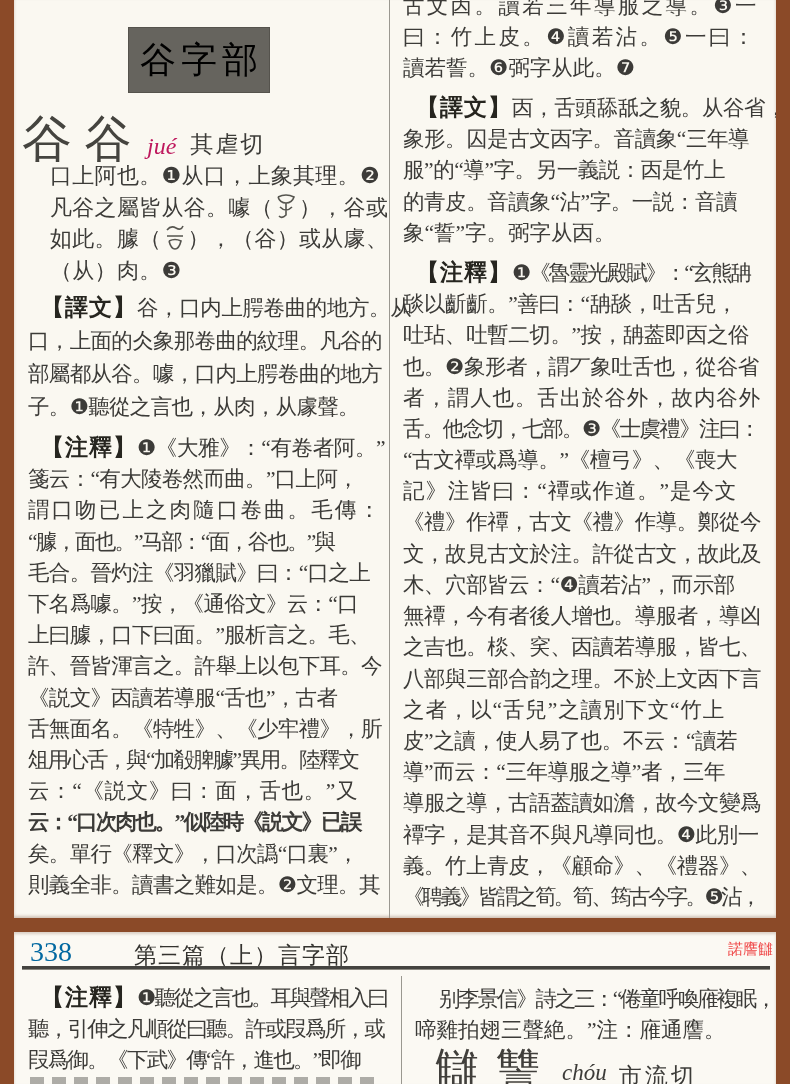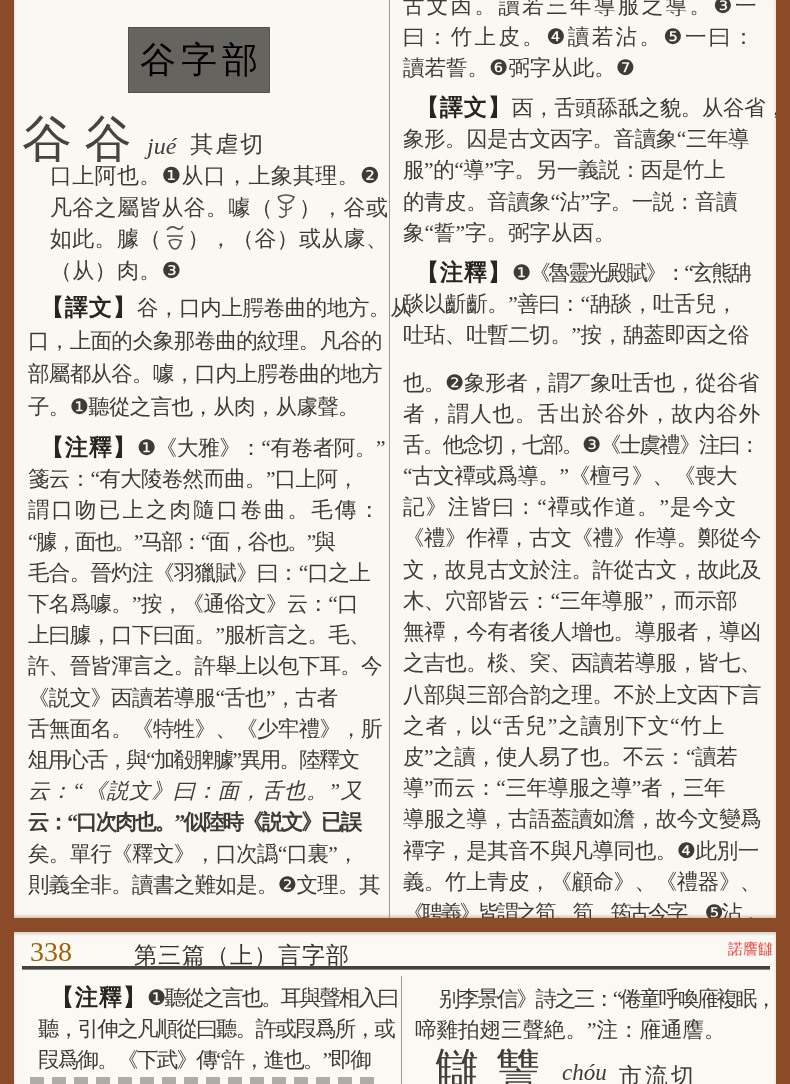--- a/index.html
+++ b/index.html
@@ -24,25 +24,25 @@
   .first-tight .txt{letter-spacing:-2.1px;}
   .hdr-box{
     position:absolute;left:114px;top:27px;width:140px;height:64px;
     background:#66645e;border:1px solid #55534d;color:#000000;
     font-size:36px;letter-spacing:5px;display:flex;align-items:center;justify-content:center;
     text-indent:5px;
   }
   .headword-row{position:absolute;left:8px;top:104px;height:64px;display:flex;align-items:flex-end;}
   .hw{font-size:50px;line-height:58px;color:#45443f;}
   .hw2{margin-left:11px;transform:scaleX(.94);}
-  .py{font-style:italic;font-size:24px;margin:0 0 8px 14px;color:#404040;}
+  .py{font-style:italic;font-size:24px;margin:0 0 8px 14px;color:#be185d;}
   .fq{font-size:23px;margin:0 0 8px 14px;letter-spacing:2px;color:#3c3b38;}
   .seal{display:inline-block;vertical-align:-4px;margin:0 1px;}
   
-  .pageno{position:absolute;left:16px;top:4px;font-size:28px;color:#a16207;}
+  .pageno{position:absolute;left:16px;top:4px;font-size:28px;color:#0369a1;}
   .chapter{position:absolute;left:120px;top:8px;font-size:23px;letter-spacing:1px;color:#33322e;}
   .running{position:absolute;right:3px;top:8px;font-size:15px;color:#ef4444;}
   .hrule{position:absolute;left:8px;top:34px;width:748px;height:3px;background:#44433f;border-bottom:1px solid #8a8880;}
   .cut-strip{
     position:absolute;height:7px;opacity:.55;
     background:repeating-linear-gradient(90deg,#6e6d68 0 14px,transparent 14px 22px);
   }
   .big-entry{position:absolute;display:flex;align-items:flex-start;}
   .bhw{font-size:44px;line-height:48px;color:#413f3b;}
   .bhw+.bhw{margin-left:17px;}
@@ -92,21 +92,21 @@
         <div class="ln" style="letter-spacing: -0.68px;">箋云：“有大陵卷然而曲。”口上阿，</div>
         <div class="ln" style="letter-spacing: 2.1px;">謂口吻已上之肉隨口卷曲。毛傳：</div>
         <div class="ln" style="letter-spacing: -1.83px;">“臄，面也。”马部：“面，谷也。”與</div>
         <div class="ln" style="letter-spacing: -0.68px;">毛合。晉灼注《羽獵賦》曰：“口之上</div>
         <div class="ln" style="letter-spacing: -0.68px;">下名爲噱。”按，《通俗文》云：“口</div>
         <div class="ln" style="letter-spacing: -0.68px;">上曰臄，口下曰面。”服析言之。毛、</div>
         <div class="ln" style="letter-spacing: -0.68px;">許、晉皆渾言之。許舉上以包下耳。今</div>
         <div class="ln" style="letter-spacing: -0.68px;">《説文》㐁讀若導服“舌也”，古者</div>
         <div class="ln" style="letter-spacing: -0.68px;">舌無面名。《特牲》、《少牢禮》，肵</div>
         <div class="ln" style="letter-spacing: -1.83px;">俎用心舌，與“加殽脾臄”異用。陸釋文</div>
-        <div class="ln" style="letter-spacing: 0.63px; font-style: italic;">云：“《説文》曰：面，舌也。”又</div>
+        <div class="ln" style="letter-spacing: 0.63px;">云：“《説文》曰：面，舌也。”又</div>
         <div class="ln" style="letter-spacing: -1.83px; font-weight: bold;">云：“口次肉也。”似陸時《説文》已誤</div>
         <div class="ln" style="letter-spacing: -0.68px;">矣。單行《釋文》，口次譌“口裏”，</div>
         <div class="ln" style="letter-spacing: -0.68px;">則義全非。讀書之難如是。❷文理。其</div>
       </div>
   </div>
 
   <div class="blk t21" style="left:389px;top:-9px;width:362px;">
     <div>
         <div class="ln" style="letter-spacing: 2.37px;">古文㐁。讀若三年導服之導。❸一</div>
         <div class="ln" style="letter-spacing: 2.37px;">曰：竹上皮。❹讀若沾。❺一曰：</div>
@@ -122,28 +122,28 @@
         <div class="ln" style="letter-spacing: -0.44px;">的青皮。音讀象“沾”字。一説：音讀</div>
         <div class="ln" style="letter-spacing: 0px;">象“誓”字。弼字从㐁。</div>
       </div>
   </div>
 
   <div class="blk t21" style="left:389px;top:257px;width:362px;">
     <div class="ln first first-tight"><span class="lbl">【注釋】</span><span class="txt">❶《魯靈光殿賦》：“玄熊舑</span></div>
     <div>
         <div class="ln" style="letter-spacing: -0.44px;">舕以齗齗。”善曰：“舑舕，吐舌兒，</div>
         <div class="ln" style="letter-spacing: -0.44px;">吐玷、吐暫二切。”按，舑葢即㐁之俗</div>
-        <div class="ln" style="letter-spacing: -0.44px; margin-top: 16px;">也。❷象形者，謂丆象吐舌也，從谷省</div>
+        <div class="ln" style="letter-spacing: -0.44px;">也。❷象形者，謂丆象吐舌也，從谷省</div>
         <div class="ln" style="letter-spacing: 0.88px;">者，謂人也。舌出於谷外，故内谷外</div>
         <div class="ln" style="letter-spacing: -1.61px;">舌。他念切，七部。❸《士虞禮》注曰：</div>
         <div class="ln" style="letter-spacing: -0.44px;">“古文禫或爲導。”《檀弓》、《喪大</div>
         <div class="ln" style="letter-spacing: 0.88px;">記》注皆曰：“禫或作道。”是今文</div>
         <div class="ln" style="letter-spacing: -0.44px; font-family: Liberation Mono, monospace;">《禮》作禫，古文《禮》作導。鄭從今</div>
         <div class="ln" style="letter-spacing: -0.44px;">文，故見古文於注。許從古文，故此及</div>
-        <div class="ln" style="letter-spacing: -0.44px;">木、穴部皆云：“三年導服”，而示部</div>
+        <div class="ln" style="letter-spacing: -0.44px;">木、穴部皆云：“❹讀若沾”，而示部</div>
         <div class="ln" style="letter-spacing: -0.44px;">無禫，今有者後人增也。導服者，導凶</div>
         <div class="ln" style="letter-spacing: -0.44px;">之吉也。棪、穾、㐁讀若導服，皆七、</div>
         <div class="ln" style="letter-spacing: -0.44px;">八部與三部合韵之理。不於上文㐁下言</div>
         <div class="ln" style="letter-spacing: 0.88px;">之者，以“舌兒”之讀別下文“竹上</div>
         <div class="ln" style="letter-spacing: -0.44px;">皮”之讀，使人易了也。不云：“讀若</div>
         <div class="ln" style="letter-spacing: -0.44px;">導”而云：“三年導服之導”者，三年</div>
         <div class="ln" style="letter-spacing: -0.44px;">導服之導，古語葢讀如澹，故今文變爲</div>
         <div class="ln" style="letter-spacing: -0.44px;">禫字，是其音不與凡導同也。❹此別一</div>
         <div class="ln" style="letter-spacing: -0.44px;">義。竹上青皮，《顧命》、《禮器》、</div>
         <div class="ln" style="letter-spacing: -2.66px;">《聘義》皆謂之筍。筍、筠古今字。❺沾，</div>
@@ -151,21 +151,21 @@
   </div>
 </div>
 
 <div class="page" id="bottom-page">
   <div class="pageno">338</div>
   <div class="chapter">第三篇（上）言字部</div>
   <div class="running">諾譍讎</div>
   <div class="hrule"></div>
   <div class="col-divider" style="left:387px;top:44px;height:108px;"></div>
 
-  <div class="blk t21" style="left:24px;top:50px;width:360px;">
+  <div class="blk t21" style="left:14px;top:50px;width:360px;">
     <div class="ln first first-tight"><span class="lbl">【注釋】</span><span class="txt">❶聽從之言也。耳與聲相入曰</span></div>
     <div>
         <div class="ln" style="letter-spacing: -1.72px;">聽，引伸之凡順從曰聽。許或叚爲所，或</div>
         <div class="ln" style="letter-spacing: -1.72px;">叚爲御。《下武》傳“許，進也。”即御</div>
       </div>
   </div>
   <div class="cut-strip" style="left:16px;top:145px;width:352px;"></div>
 
   <div class="blk t21" style="left:401px;top:52px;width:360px;">
     <div class="ln" style="padding-left:24px;letter-spacing:-2.2px;">别李景信》詩之三：“倦童呼喚䧹複眠，</div>

